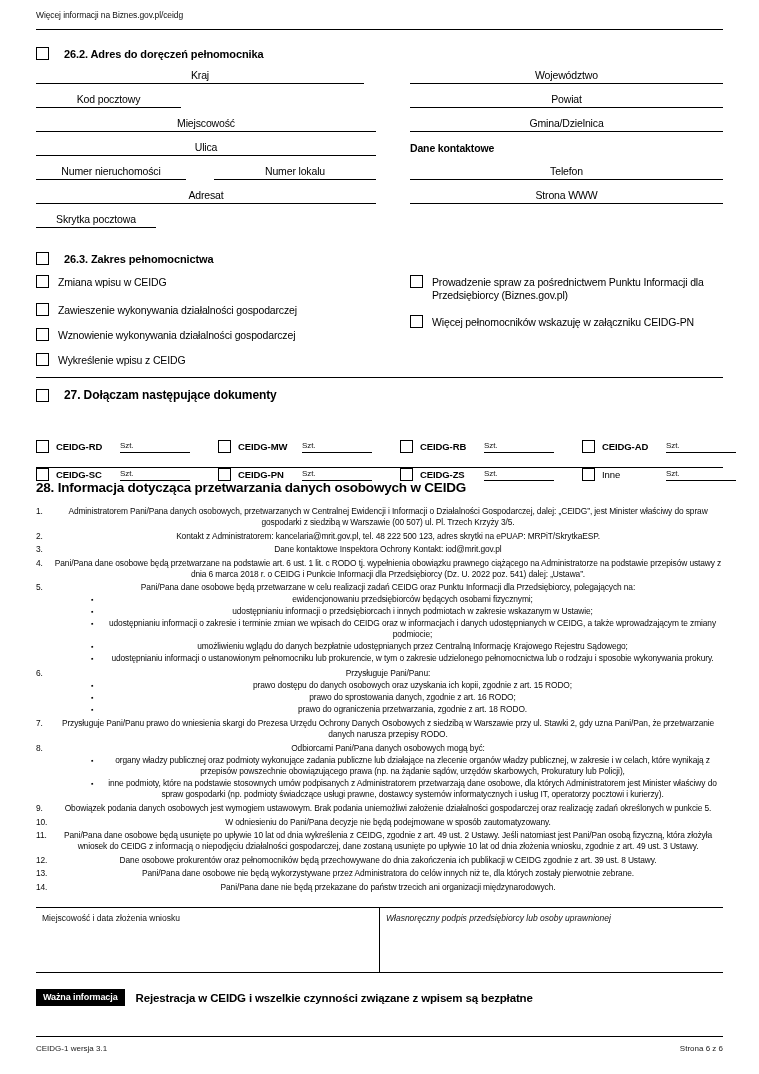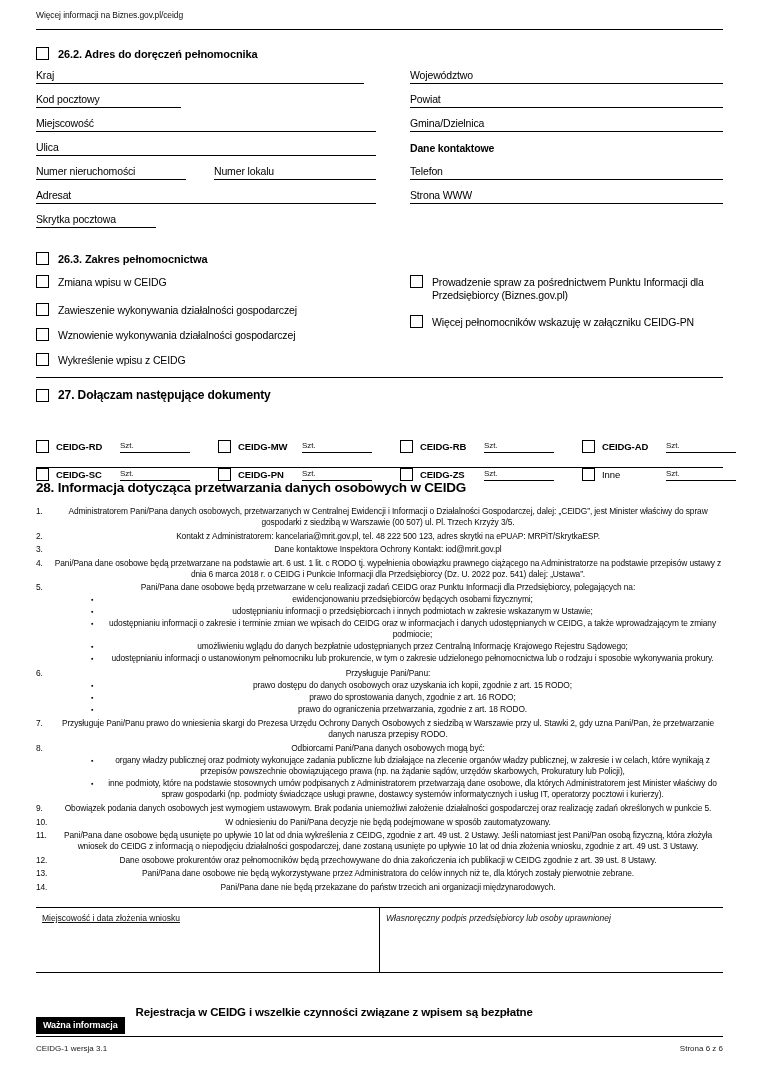--- a/index.html
+++ b/index.html
@@ -13,28 +13,28 @@
   .content { position:absolute; left:36px; width:687px; }
 
   
   .top-info { position:absolute; top:10px; font-size:8.5px; color:#111; letter-spacing:-0.1px; }
   .rule { position:absolute; left:36px; width:687px; border-top:1.6px solid #000; }
   .rule-thin { border-top:1.2px solid #000; }
 
   
   .cb { display:inline-block; width:13px; height:13px; border:1.5px solid #000; background:#fff; flex:0 0 13px; }
 
-  .sec-title { display:flex; align-items:center; gap:9px; font-weight:bold; font-size:11px; letter-spacing:-0.1px; }
+  .sec-title { display:flex; align-items:center; gap:15px; font-weight:bold; font-size:11px; letter-spacing:-0.1px; }
 
   
   .fcol { position:absolute; top:0; }
   .frow { height:24px; position:relative; }
   .fld {
     position:absolute; bottom:4px; border-bottom:1.1px solid #000;
-    font-size:10.5px; letter-spacing:-0.15px; padding-bottom:2px; color:#000;
+    font-size:10.5px; letter-spacing:-0.15px; padding-bottom:2px; color:#000;text-align:center;
   }
   .fld-heading { position:absolute; bottom:6px; font-size:10.5px; font-weight:bold; letter-spacing:-0.15px; }
 
   
   .opt { display:flex; align-items:flex-start; gap:9px; font-size:10.5px; letter-spacing:-0.15px; line-height:13px; }
   .opt .cb { margin-top:-1px; }
 
   
   .doc-grid { position:absolute;margin-top:28px; }
   .doc { position:absolute; display:flex; align-items:center; }
@@ -48,21 +48,21 @@
   .legal-item { display:flex; gap:4px; margin-bottom:2.5px; }
   .legal-num { flex:0 0 13px; }
   .legal-body { flex:1;text-align:center; }
   .legal-bullets { list-style:none; margin:1px 0 1px 38px; }
   .legal-bullets li { position:relative; padding-left:11px; margin-bottom:1px; }
   .legal-bullets li::before { content:"▪"; position:absolute; left:0; top:0; font-size:7px; }
 
   
   .sig { position:absolute; left:36px; width:687px; height:66px; border-top:1.5px solid #000; border-bottom:1.5px solid #000; display:flex; }
   .sig-cell { padding:5px 6px; font-size:8.5px; color:#111; }
-  .sig-left { width:344px; border-right:1.1px solid #000;text-decoration:underline; }
+  .sig-left { width:344px; border-right:1.1px solid #000; }
   .sig-right { flex:1;font-style:italic; }
 
   
   .notice { position:absolute; left:36px; display:flex; align-items:center; gap:11px; }
   .badge { font-weight:bold; font-size:9px; padding:3px 7px 4px; letter-spacing:-0.1px; }
   .notice-text { font-weight:bold; font-size:11.5px; letter-spacing:-0.15px; }
 
   
   .footer-text { position:absolute; font-size:8px; color:#222; }
 </style>
@@ -307,21 +307,21 @@
   <div class="sig" style="top:907px">
     <div class="sig-cell sig-left">
       <span>Miejscowość i data złożenia wniosku</span>
     </div>
     <div class="sig-cell sig-right">
       <span>Własnoręczny podpis przedsiębiorcy lub osoby uprawnionej</span>
     </div>
   </div>
 
   <div class="notice" style="top:989px">
-    <span class="badge" id="notice-badge" style="background: rgb(0, 0, 0); color: rgb(255, 255, 255); margin-top: 28px;">Ważna informacja</span>
+    <span class="badge" id="notice-badge" style="background: rgb(0, 0, 0); color: rgb(255, 255, 255);">Ważna informacja</span>
     <span class="notice-text">Rejestracja w CEIDG i wszelkie czynności związane z wpisem są bezpłatne</span>
   </div>
 
   <div class="rule rule-thin" style="top:1036px; border-top-width:1px"></div>
   <div class="footer-text" style="left:36px; top:1044px">CEIDG-1 wersja 3.1</div>
   <div class="footer-text" style="right:36px; top:1044px">Strona 6 z 6</div>
 
 </div>
 
 </body></html>

